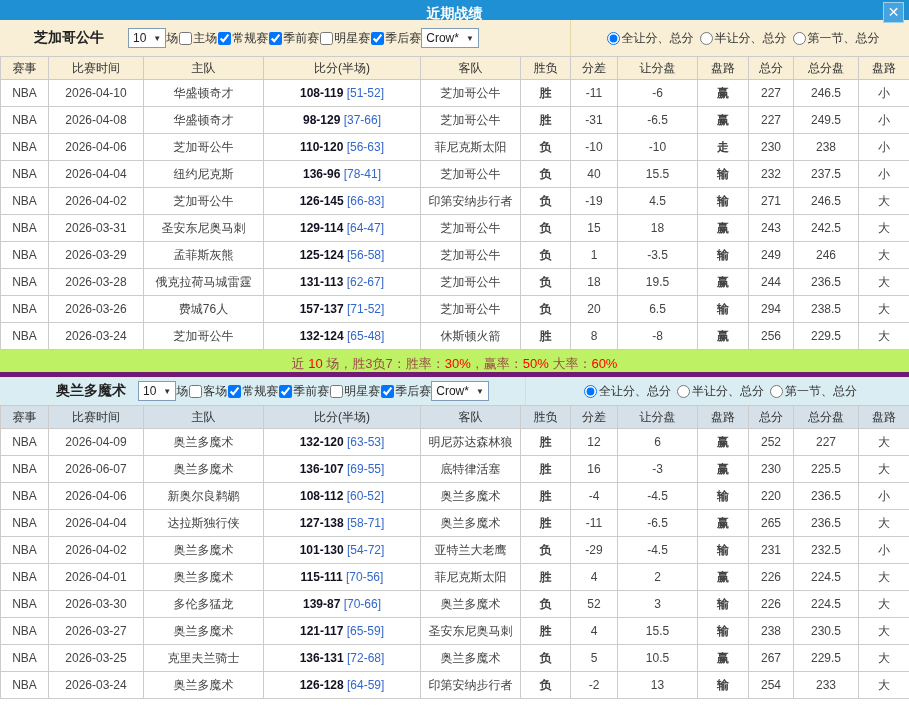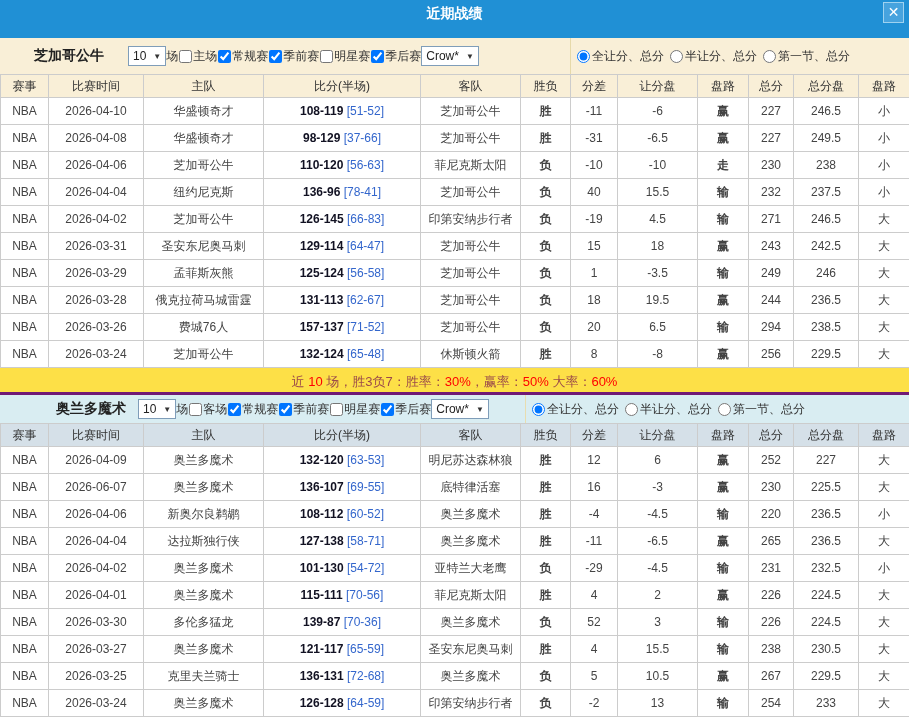--- a/index.html
+++ b/index.html
@@ -2,35 +2,35 @@
 <html><head>
 <meta charset="utf-8">
 <style>
   * { box-sizing: border-box; margin: 0; padding: 0; }
   html,body { width: 909px; height: 726px; overflow: hidden; background: #fff;
     font-family: "Liberation Sans", "DejaVu Sans", sans-serif; }
 
   .dialog { width: 909px; height: 726px; }
 
   
-  .title-bar { height: 38px; background: #2090d5; position: relative;
+  .title-bar { height: 20px; background: #2090d5; position: relative;
     text-align: center; line-height: 26px; }
   .title-bar .title { color: #fff; font-weight: bold; font-size: 14px; }
   .close-btn { position: absolute; top: 2px; right: 5px; width: 21px; height: 21px;
     background: #47a3de; border: 1px solid #9ed2f0; color: #fff; font-size: 14px;
     line-height: 19px; text-align: center; cursor: pointer; }
 
   
   .filter-bar { display: flex; align-items: stretch; }
   .s1 .filter-bar { background: #f9efd7; height: 36px; }
   .s2 .filter-bar { background: #d9edf2; height: 28px; }
   .filter-left { display: flex; align-items: center; }
   .s1 .filter-left { width: 570px; }
   .s2 .filter-left { width: 525px; }
-  .filter-right { flex: 1; display: flex; align-items: center; }
+  .filter-right { flex: 1; display: flex; align-items: center; justify-content: center; }
   .s1 .filter-right { border-left: 1px solid #e6d9a9; }
   .s2 .filter-right { border-left: 1px solid #e8ddb0; }
   .team-name { font-weight: bold; font-size: 14px; color: #222; white-space: nowrap; }
   .s1 .team-name { margin-left: 34px; margin-right: 24px; }
   .s2 .team-name { margin-left: 56px; margin-right: 12px; }
   .select-box { display: inline-flex; align-items: center; background: #fff;
     border: 1px solid #7f9db9; height: 20px; padding: 0 4px; font-size: 12px;
     color: #222; gap: 7px; cursor: pointer; white-space: nowrap; }
   .select-box .caret { font-size: 8px; color: #333; }
   .suffix, .cb-group label span { font-size: 12px; color: #333; }
@@ -54,21 +54,21 @@
   td.strong { font-weight: bold; }
   td.red, span.red { color: #ee0000; }
   td.green, span.green { color: #089408; }
   td.blue-push { color: #2222ee; font-weight: bold; }
   td.num-blue { color: #2233cc; }
   td .half { color: #3366cc; }
   td b { color: #112; }
 
   
   .summary { height: 27px; line-height: 27px; text-align: center; font-size: 13px;
-    color: #9b4a4a; border-bottom: 3px solid #701a75; background: #fde047; }
+    color: #9b4a4a; border-bottom: 5px solid #701a75; background: #bef264; }
   .summary .em { color: #ff0000; }
 </style>
 </head>
 <body>
 
 <div class="dialog">
 
   <div class="title-bar">
     <span class="title">近期战绩</span>
     <div class="close-btn">
@@ -471,21 +471,21 @@
             <td class="tint">2</td>
             <td class="tint strong red">赢</td>
             <td class="num-blue">226</td>
             <td class="num-blue">224.5</td>
             <td class="red">大</td>
           </tr>
           <tr>
             <td>NBA</td>
             <td>2026-03-30</td>
             <td>多伦多猛龙</td>
-            <td><b>139-87</b> <span class="half">[70-36]</span></td>
+            <td><b>139-87</b> <span class="half">[70-66]</span></td>
             <td class="focus">奥兰多魔术</td>
             <td class="tint strong green">负</td>
             <td class="tint">52</td>
             <td class="tint">3</td>
             <td class="tint strong green">输</td>
             <td class="num-blue">226</td>
             <td class="num-blue">224.5</td>
             <td class="red">大</td>
           </tr>
           <tr>

